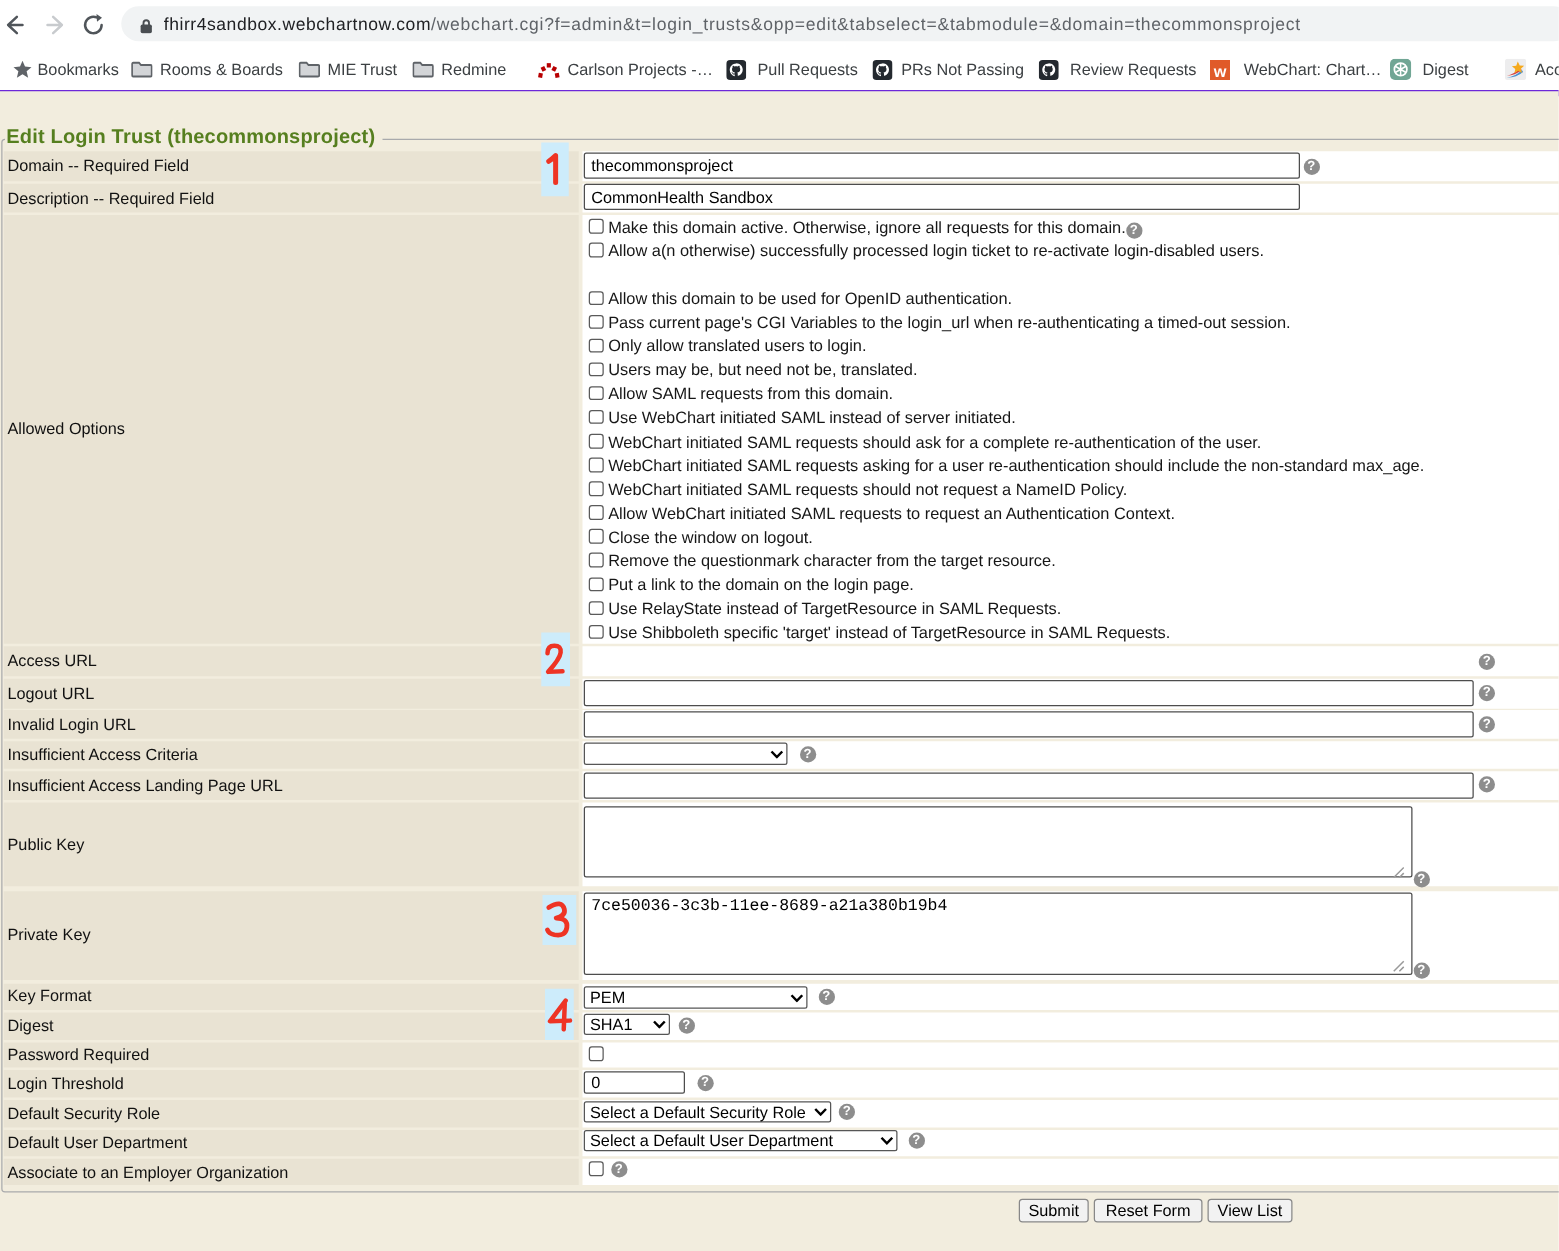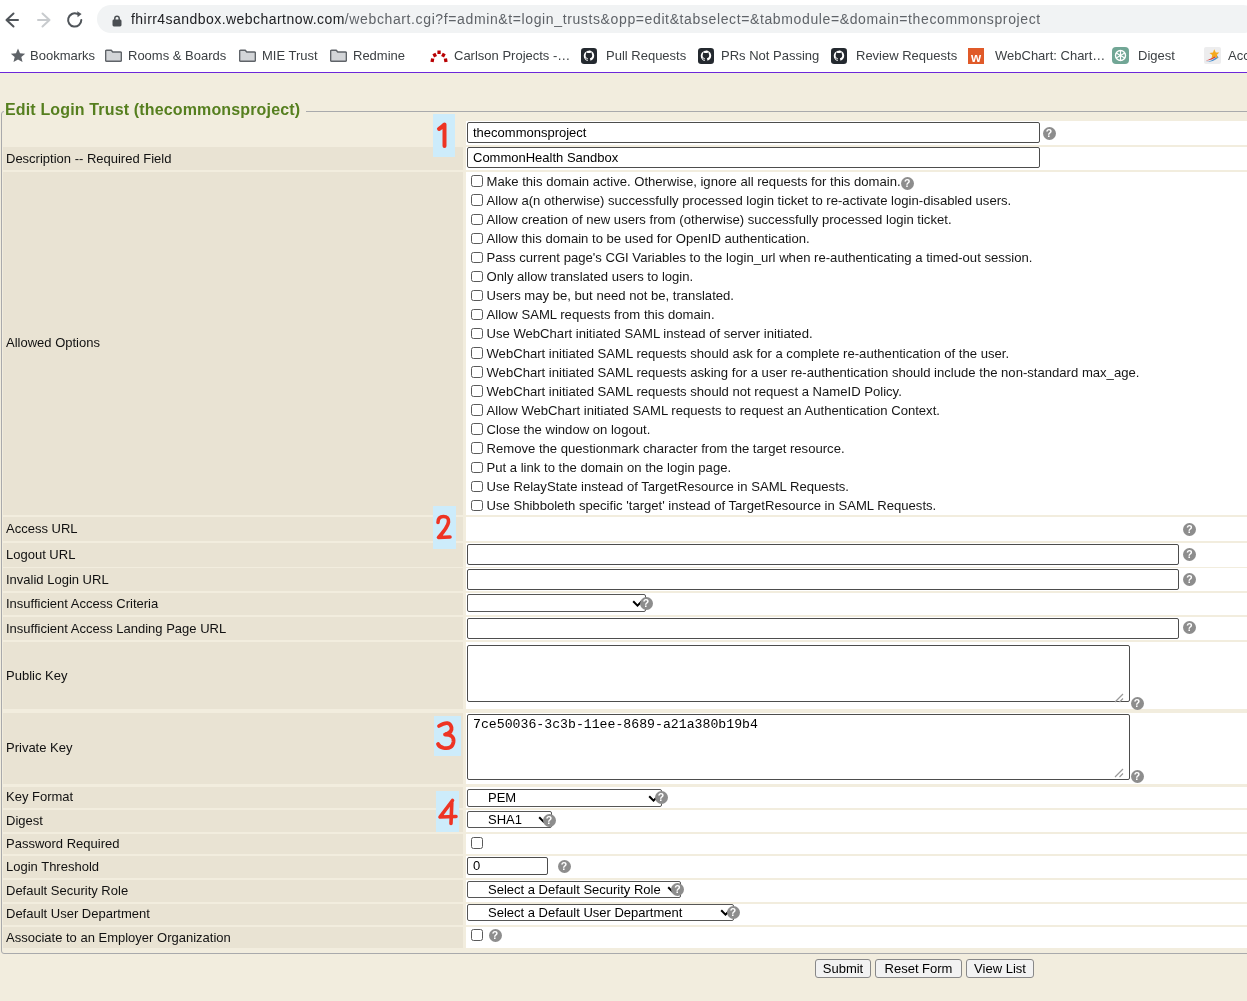--- a/index.html
+++ b/index.html
@@ -12,21 +12,21 @@
 #bmbar{left:0;top:38px;width:1247px;height:34px;background:#fff;border-bottom:5px solid #6d28d9;}
 .bm{position:absolute;top:0;height:34px;line-height:35px;font-size:13px;color:#3c4043;white-space:nowrap;}
 #page{left:0;top:73px;width:1247px;height:928px;background:#f2edde;}
 #fs{left:1px;top:38px;width:1258px;height:841px;border:1px solid #a9aaac;border-radius:3px;}
 #fs2{left:4px;top:25px;width:302px;height:15px;background:#f2edde;}
 #legend{left:5px;top:28px;font-size:16px;font-weight:bold;color:#567f1f;letter-spacing:0.15px;}
 .lab{position:absolute;left:3px;width:460px;background:#e9e3d3;font-size:13px;color:#111;}
 .lab span{position:absolute;left:3px;top:50%;margin-top:-8px;line-height:16px;}
 .val{position:absolute;left:466px;width:784px;background:#fff;}
 .inp{position:absolute;background:#fff;border:1.5px solid #4d4d4d;border-radius:2px;font-size:13px;color:#000;line-height:19px;padding:0 0 0 5px;white-space:nowrap;overflow:hidden;}
-.sel{position:absolute;background:#fff;border:1.5px solid #565656;border-radius:2px;font-size:13px;color:#000;padding-left:20px;white-space:nowrap;}
+.sel{position:absolute;background:#fff;border:1.5px solid #565656;border-radius:2px;font-size:13px;color:#000;padding-left:4px;white-space:nowrap;}
 .cb{position:absolute;width:10px;height:10px;background:#fff;border:1.5px solid #5a5a5a;border-radius:2.5px;}
 .q{position:absolute;width:13px;height:13px;border-radius:50%;background:#8d8d8d;color:#fff;font-size:10.5px;font-weight:bold;text-align:center;line-height:13.5px;}
 .ann{position:absolute;background:#cdecfb;}
 .ck{position:absolute;left:471px;font-size:13.1px;color:#161616;white-space:nowrap;}
 .ck i{display:inline-block;width:9.5px;height:9.5px;border:1.5px solid #5a5a5a;border-radius:2.5px;background:#fff;vertical-align:-1px;margin-right:4px;font-style:normal;}
 .btn{position:absolute;background:#f2f2f2;border:1px solid #888;border-radius:3px;font-size:13px;color:#000;text-align:center;line-height:17px;}
 </style></head><body>
 <div class="abs" id="toolbar">
  <svg class="abs" style="left:0px;top:9px" width="22" height="22" viewBox="0 0 22 22">
       <path d="M13.5 4.5 L6.5 11 L13.5 17.5 M6.5 11 L18 11" stroke="#50555a" stroke-width="2" fill="none" stroke-linecap="round" stroke-linejoin="round"></path>
@@ -92,20 +92,23 @@
         <rect width="17" height="17" rx="2" fill="#ededee"></rect>
         <path d="M1.5 13.5 Q7 12.5 12 7.5 L13.5 9 Q8 13.5 1.5 13.5 Z" fill="#d43f3f"></path>
         <path d="M1.5 15 Q8 14.5 13.5 9 L14.5 10.5 Q9 15.2 1.5 15 Z" fill="#4a90cf"></path>
         <path d="M10.2 2.2 L11.8 5.4 L15.3 5.6 L12.7 8 L13.6 11.4 L10.5 9.6 L7.5 11.6 L8.2 8.1 L5.5 5.9 L9 5.5 Z" fill="#f5a91d"></path>
       </svg><span style="margin-left:7px">Acc</span></div>
 </div>
 <div class="abs" id="page">
 <div class="abs" id="fs"></div>
 <div class="abs" id="fs2"></div>
 <div class="abs" id="legend">Edit Login Trust (thecommonsproject)</div>
+<div class="lab" style="top:48px;height:24px">
+      <span>Domain -- Required Field</span>
+    </div>
 <div class="val" style="top:48px;height:24px"></div>
 <div class="lab" style="top:74px;height:23px">
       <span>Description -- Required Field</span>
     </div>
 <div class="val" style="top:74px;height:23px"></div>
 <div class="lab" style="top:99px;height:342.5px">
       <span>Allowed Options</span>
     </div>
 <div class="val" style="top:99px;height:342.5px"></div>
 <div class="lab" style="top:443.5px;height:24.5px">
@@ -159,21 +162,20 @@
 <div class="lab" style="top:830.5px;height:21.5px">
       <span>Default User Department</span>
     </div>
 <div class="val" style="top:830.5px;height:21.5px"></div>
 <div class="lab" style="top:854px;height:21px">
       <span>Associate to an Employer Organization</span>
     </div>
 <div class="val" style="top:854px;height:21px"></div>
 <div class="ck" style="top:100.8px"><i></i>Make this domain active. Otherwise, ignore all requests for this domain.<span class="q" style="position:static;display:inline-block;vertical-align:-1px;">?</span></div>
 <div class="ck" style="top:119.9px"><i></i>Allow a(n otherwise) successfully processed login ticket to re-activate login-disabled users.</div>
-<div class="ck" style="top:139.0px"><i></i>Allow creation of new users from (otherwise) successfully processed login ticket.</div>
 <div class="ck" style="top:158.0px"><i></i>Allow this domain to be used for OpenID authentication.</div>
 <div class="ck" style="top:177.1px"><i></i>Pass current page's CGI Variables to the login_url when re-authenticating a timed-out session.</div>
 <div class="ck" style="top:196.2px"><i></i>Only allow translated users to login.</div>
 <div class="ck" style="top:215.3px"><i></i>Users may be, but need not be, translated.</div>
 <div class="ck" style="top:234.4px"><i></i>Allow SAML requests from this domain.</div>
 <div class="ck" style="top:253.4px"><i></i>Use WebChart initiated SAML instead of server initiated.</div>
 <div class="ck" style="top:272.5px"><i></i>WebChart initiated SAML requests should ask for a complete re-authentication of the user.</div>
 <div class="ck" style="top:291.6px"><i></i>WebChart initiated SAML requests asking for a user re-authentication should include the non-standard max_age.</div>
 <div class="ck" style="top:329.8px"><i></i>Allow WebChart initiated SAML requests to request an Authentication Context.</div>
 <div class="ck" style="top:310.7px"><i></i>WebChart initiated SAML requests should not request a NameID Policy.</div>

